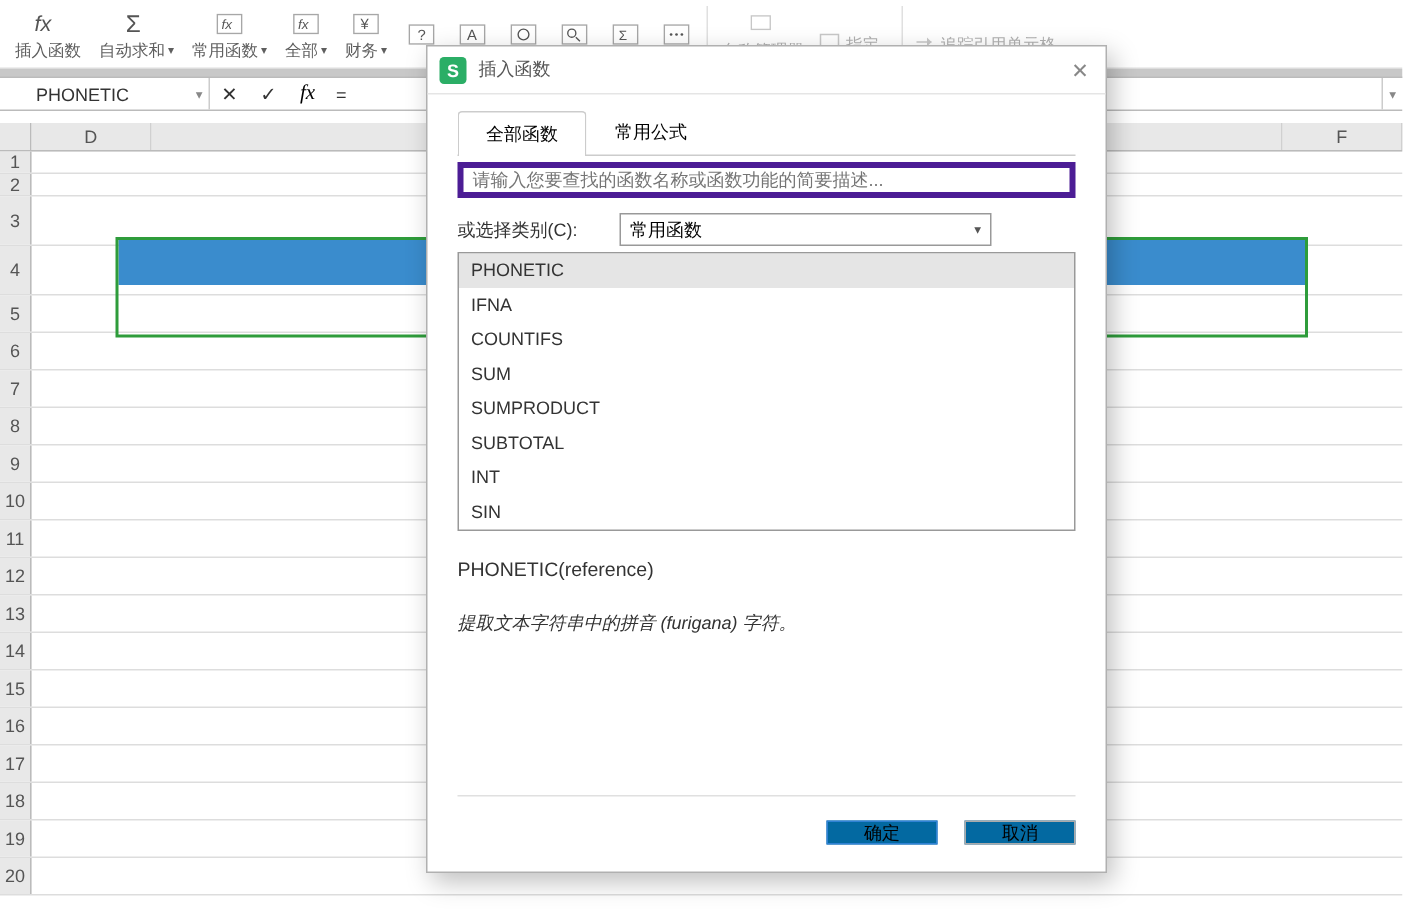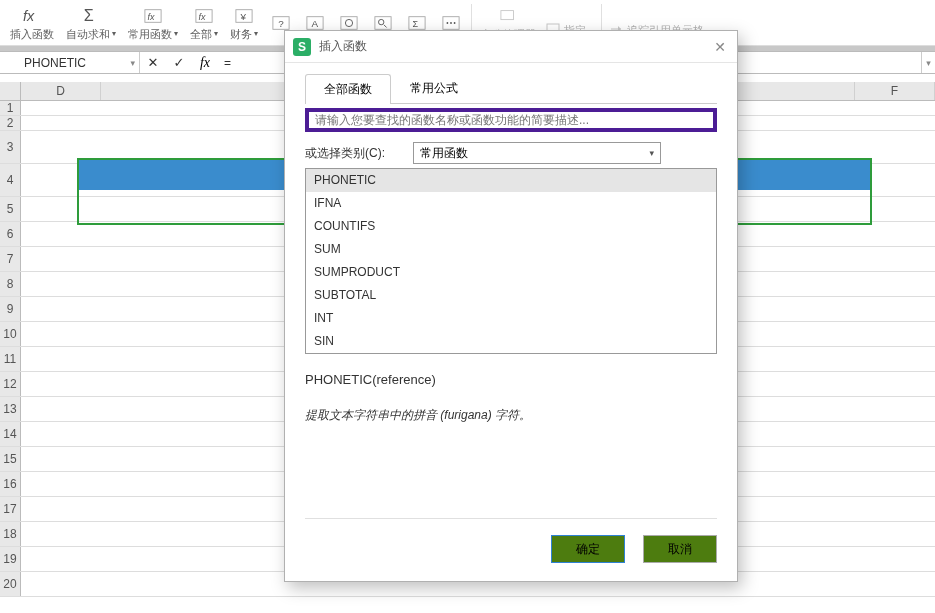--- a/index.html
+++ b/index.html
@@ -368,23 +368,23 @@
     .dlg-btnrow {
       margin-top: auto;
       padding: 16px 0 18px 0;
       display: flex;
       justify-content: flex-end;
       gap: 18px;
       border-top: 1px solid #e0e0e0;
     }
     .btn {
       min-width: 74px;
-      height: 28px;
+      height: 16px;
       border: 1px solid #aaa;
-      background: #4d7c0f;
+      background: #0369a1;
       font-size: 12px;
       cursor: pointer;
       display: flex;
       align-items: center;
       justify-content: center;
     }
     .btn.primary {
       border: 1.5px solid #2f82d4;
     }
   </style>

